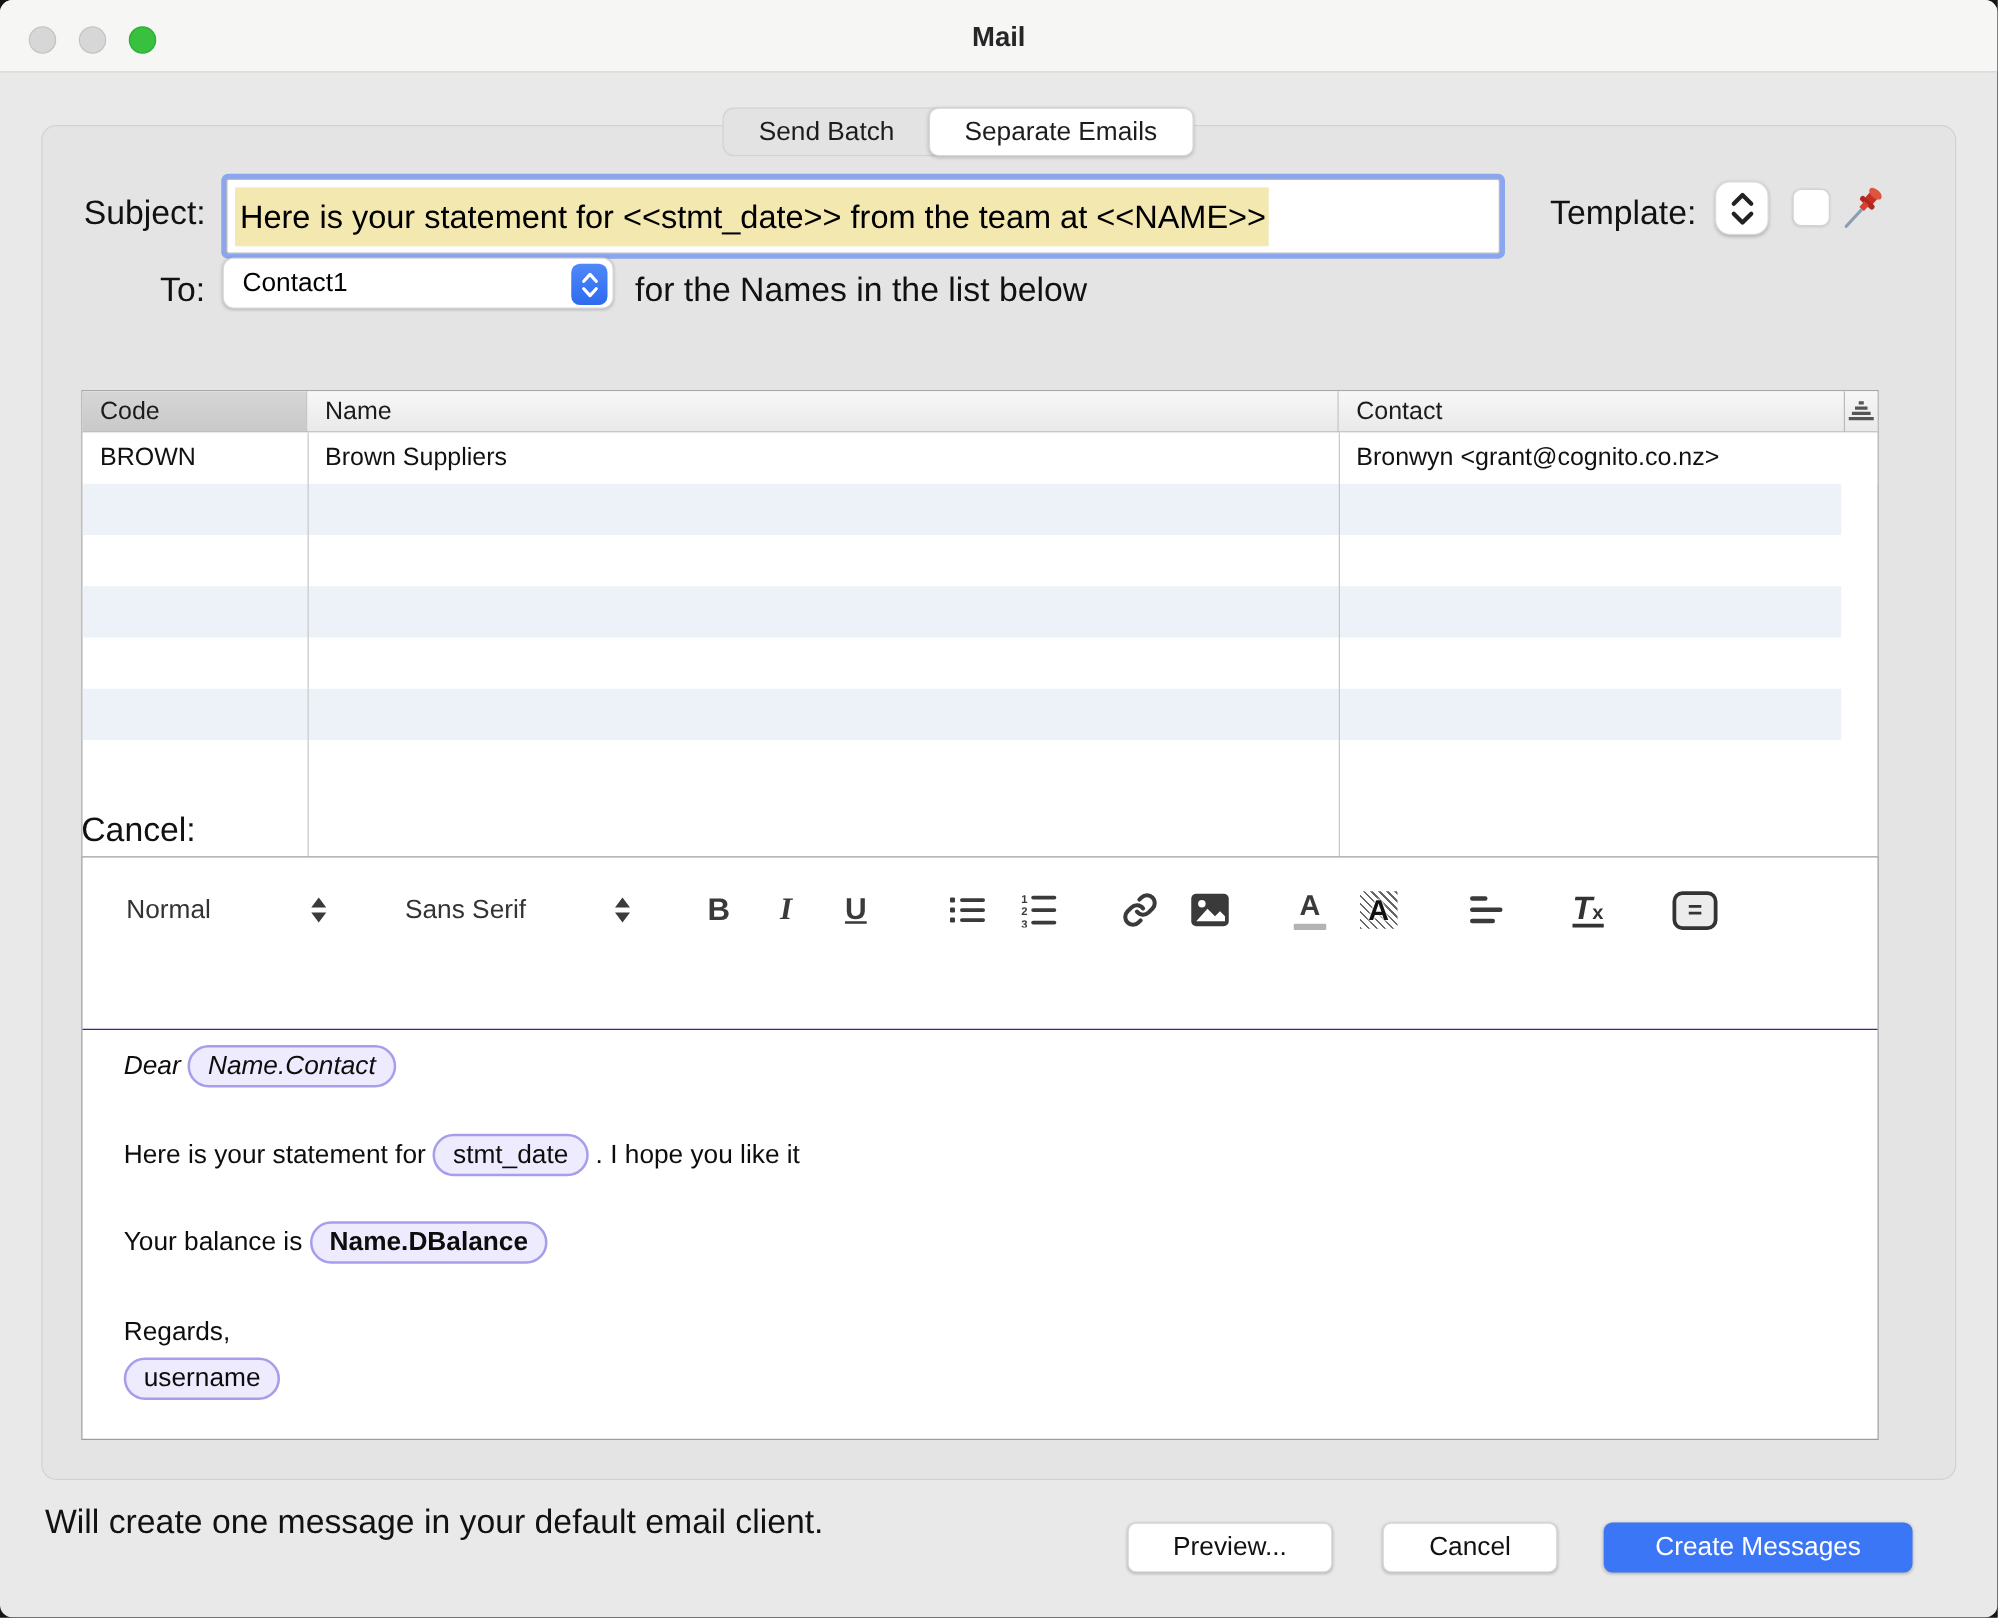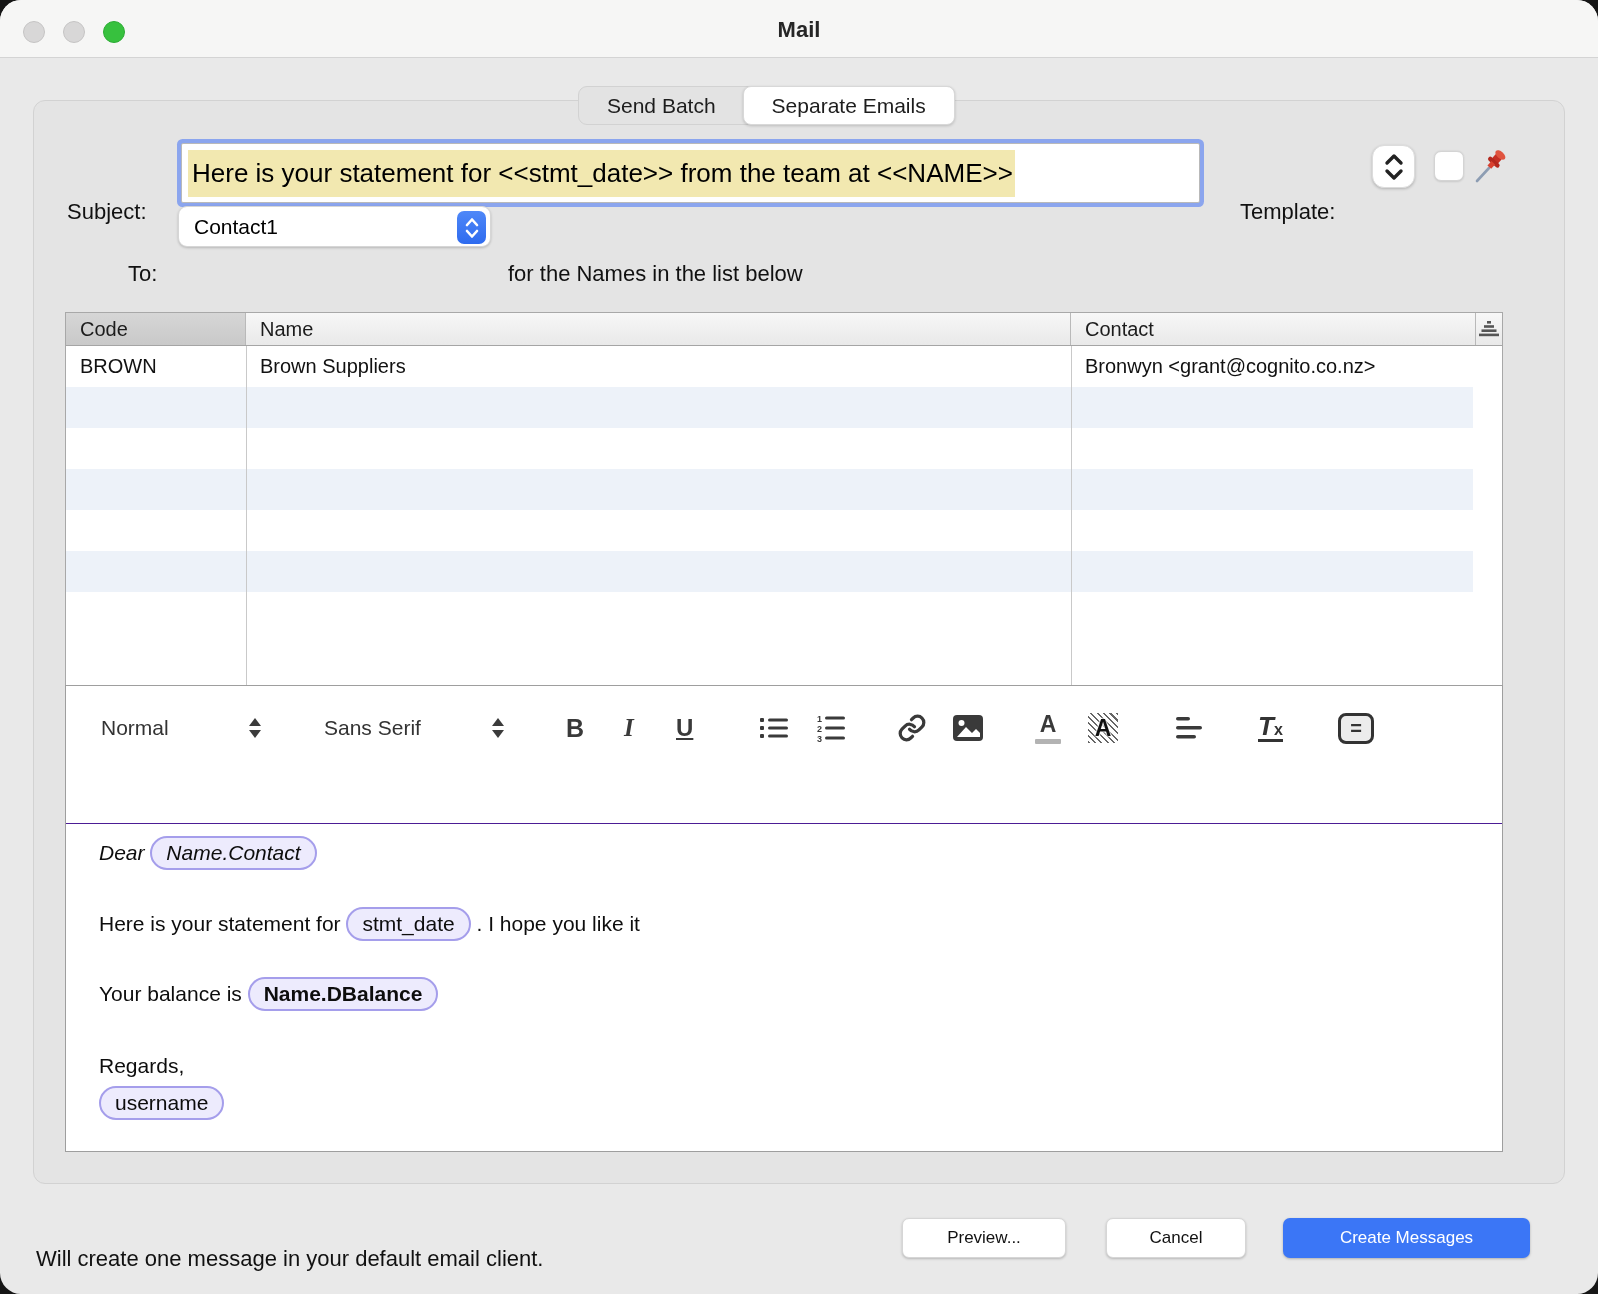--- a/index.html
+++ b/index.html
@@ -1,32 +1,32 @@
 <!DOCTYPE html>
 <html><head>
 <meta charset="utf-8">
 <style>
   html,body{margin:0;padding:0;background:#161616;}
   *{box-sizing:border-box;font-family:"Liberation Sans",sans-serif;}
-  .window{position:relative;width:1598px;height:1294px;background:#e9e9e9;border-radius:21px;overflow:hidden;}
+  .window{position:relative;width:1598px;height:1294px;background:#e9e9e9;border-radius:10px;overflow:hidden;}
   
   .titlebar{position:absolute;left:0;top:0;width:100%;height:58px;background:#f6f6f5;border-bottom:1px solid #d4d4d4;}
   .win-title{position:absolute;left:0;right:0;top:17px;text-align:center;font-size:22px;font-weight:bold;color:#262626;}
   .tl{position:absolute;top:21px;width:22px;height:22px;border-radius:50%;}
   .tl.close{left:23px;background:#d8d7d7;border:1px solid #c5c4c4;}
   .tl.min{left:63px;background:#d8d7d7;border:1px solid #c5c4c4;}
   .tl.max{left:103px;background:#37c13e;border:1px solid #2dab35;}
   
   .panel{position:absolute;left:33px;top:100px;width:1532px;height:1084px;background:#e4e4e4;border:1px solid #d2d2d2;border-radius:12px;}
   
   .segctl{position:absolute;left:578px;top:86px;height:39px;display:flex;background:#e3e3e3;border:1px solid #d2d2d2;border-radius:9px;z-index:5;}
   .seg{padding:0 28px;display:flex;align-items:center;font-size:21px;color:#1d1d1d;cursor:default;}
   .seg.selected{background:#ffffff;border-radius:8px;border:0.5px solid #d8d8d8;box-shadow:0 1px 3px rgba(0,0,0,.18);margin:-1px;}
   
-  .lbl{position:absolute;font-size:22px;color:#111;margin-top:44px;}
+  .lbl{position:absolute;font-size:27px;color:#111;}
   #subject-label{left:67px;top:155px;}
   .subject-field{position:absolute;left:181px;top:143px;width:1019px;height:60px;background:#fff;border:1px solid #b9b9b9;border-radius:2px;box-shadow:0 0 0 4px #8ba5ee;display:flex;align-items:center;padding:0 6px;font-size:26px;white-space:nowrap;overflow:hidden;}
   .subject-field .hl{background:#f2e8b0;padding:8px 2px 8px 4px;}
   #template-label{left:1240px;top:155px;}
   .stepper-btn{position:absolute;left:1372px;top:145px;width:43px;height:43px;background:#fff;border-radius:12px;border:0.5px solid #dcdcdc;box-shadow:0 1px 3px rgba(0,0,0,.22);display:flex;align-items:center;justify-content:center;}
   .checkbox{position:absolute;left:1434px;top:151px;width:30px;height:30px;background:#fff;border:1px solid #d4d4d4;border-radius:7px;box-shadow:0 0.5px 2px rgba(0,0,0,.12);}
   .pin{position:absolute;left:1470px;top:146px;width:40px;height:40px;}
   
   #to-label{left:128px;top:217px;}
   .popup{position:absolute;left:178px;top:206px;width:313px;height:41px;background:#fff;border:0.5px solid #d6d6d6;border-radius:9px;box-shadow:0 1px 2.5px rgba(0,0,0,.2);display:flex;align-items:center;padding-left:15px;font-size:21px;}
@@ -62,21 +62,21 @@
   .ico-hatch{width:30px;height:30px;display:flex;align-items:center;justify-content:center;background:repeating-linear-gradient(45deg,#666 0 1.5px,transparent 1.5px 4.5px);}
   .ico-hatch span{font-size:23px;font-weight:700;color:#111;text-shadow:0 0 2px #fff,0 0 2px #fff,0 0 3px #fff;}
   .ico-tx{font-family:"Liberation Serif",serif;font-style:italic;font-weight:700;font-size:26px;color:#333;border-bottom:3px solid #333;line-height:0.95;}
   .ico-tx .sub{font-size:16px;font-style:normal;font-weight:800;font-family:"Liberation Sans",sans-serif;}
   .ico-boxeq{width:36px;height:31px;border:3px solid #333;border-radius:8px;background:#ececec;display:flex;align-items:center;justify-content:center;font-weight:800;font-size:20px;color:#333;}
   .msg-line{position:absolute;left:33px;display:flex;align-items:center;font-size:21px;color:#0d0d0d;white-space:pre;}
   .token{background:#edebfd;border:2px solid #a59eeb;border-radius:20px;padding:3px 14px;font-size:21px;}
   .token.bold{font-weight:bold;}
   
   #footer-note{left:36px;top:1202px;}
-  .btn{position:absolute;top:1218px;height:40px;border-radius:7px;display:flex;align-items:center;justify-content:center;font-size:17px;}
+  .btn{position:absolute;top:1218px;height:40px;border-radius:7px;display:flex;align-items:center;justify-content:center;font-size:21px;}
   .btn.plain{background:#fff;border:0.5px solid #d6d6d6;box-shadow:0 1px 2.5px rgba(0,0,0,.22);color:#111;}
   #preview-btn{left:902px;width:164px;}
   #cancel-btn{left:1106px;width:140px;}
   #create-btn{left:1283px;width:247px;background:#3b76f6;color:#fff;box-shadow:0 1px 2.5px rgba(0,0,0,.25);}
   svg{display:block;}
 </style>
 </head>
 <body>
 
 <div class="window">

